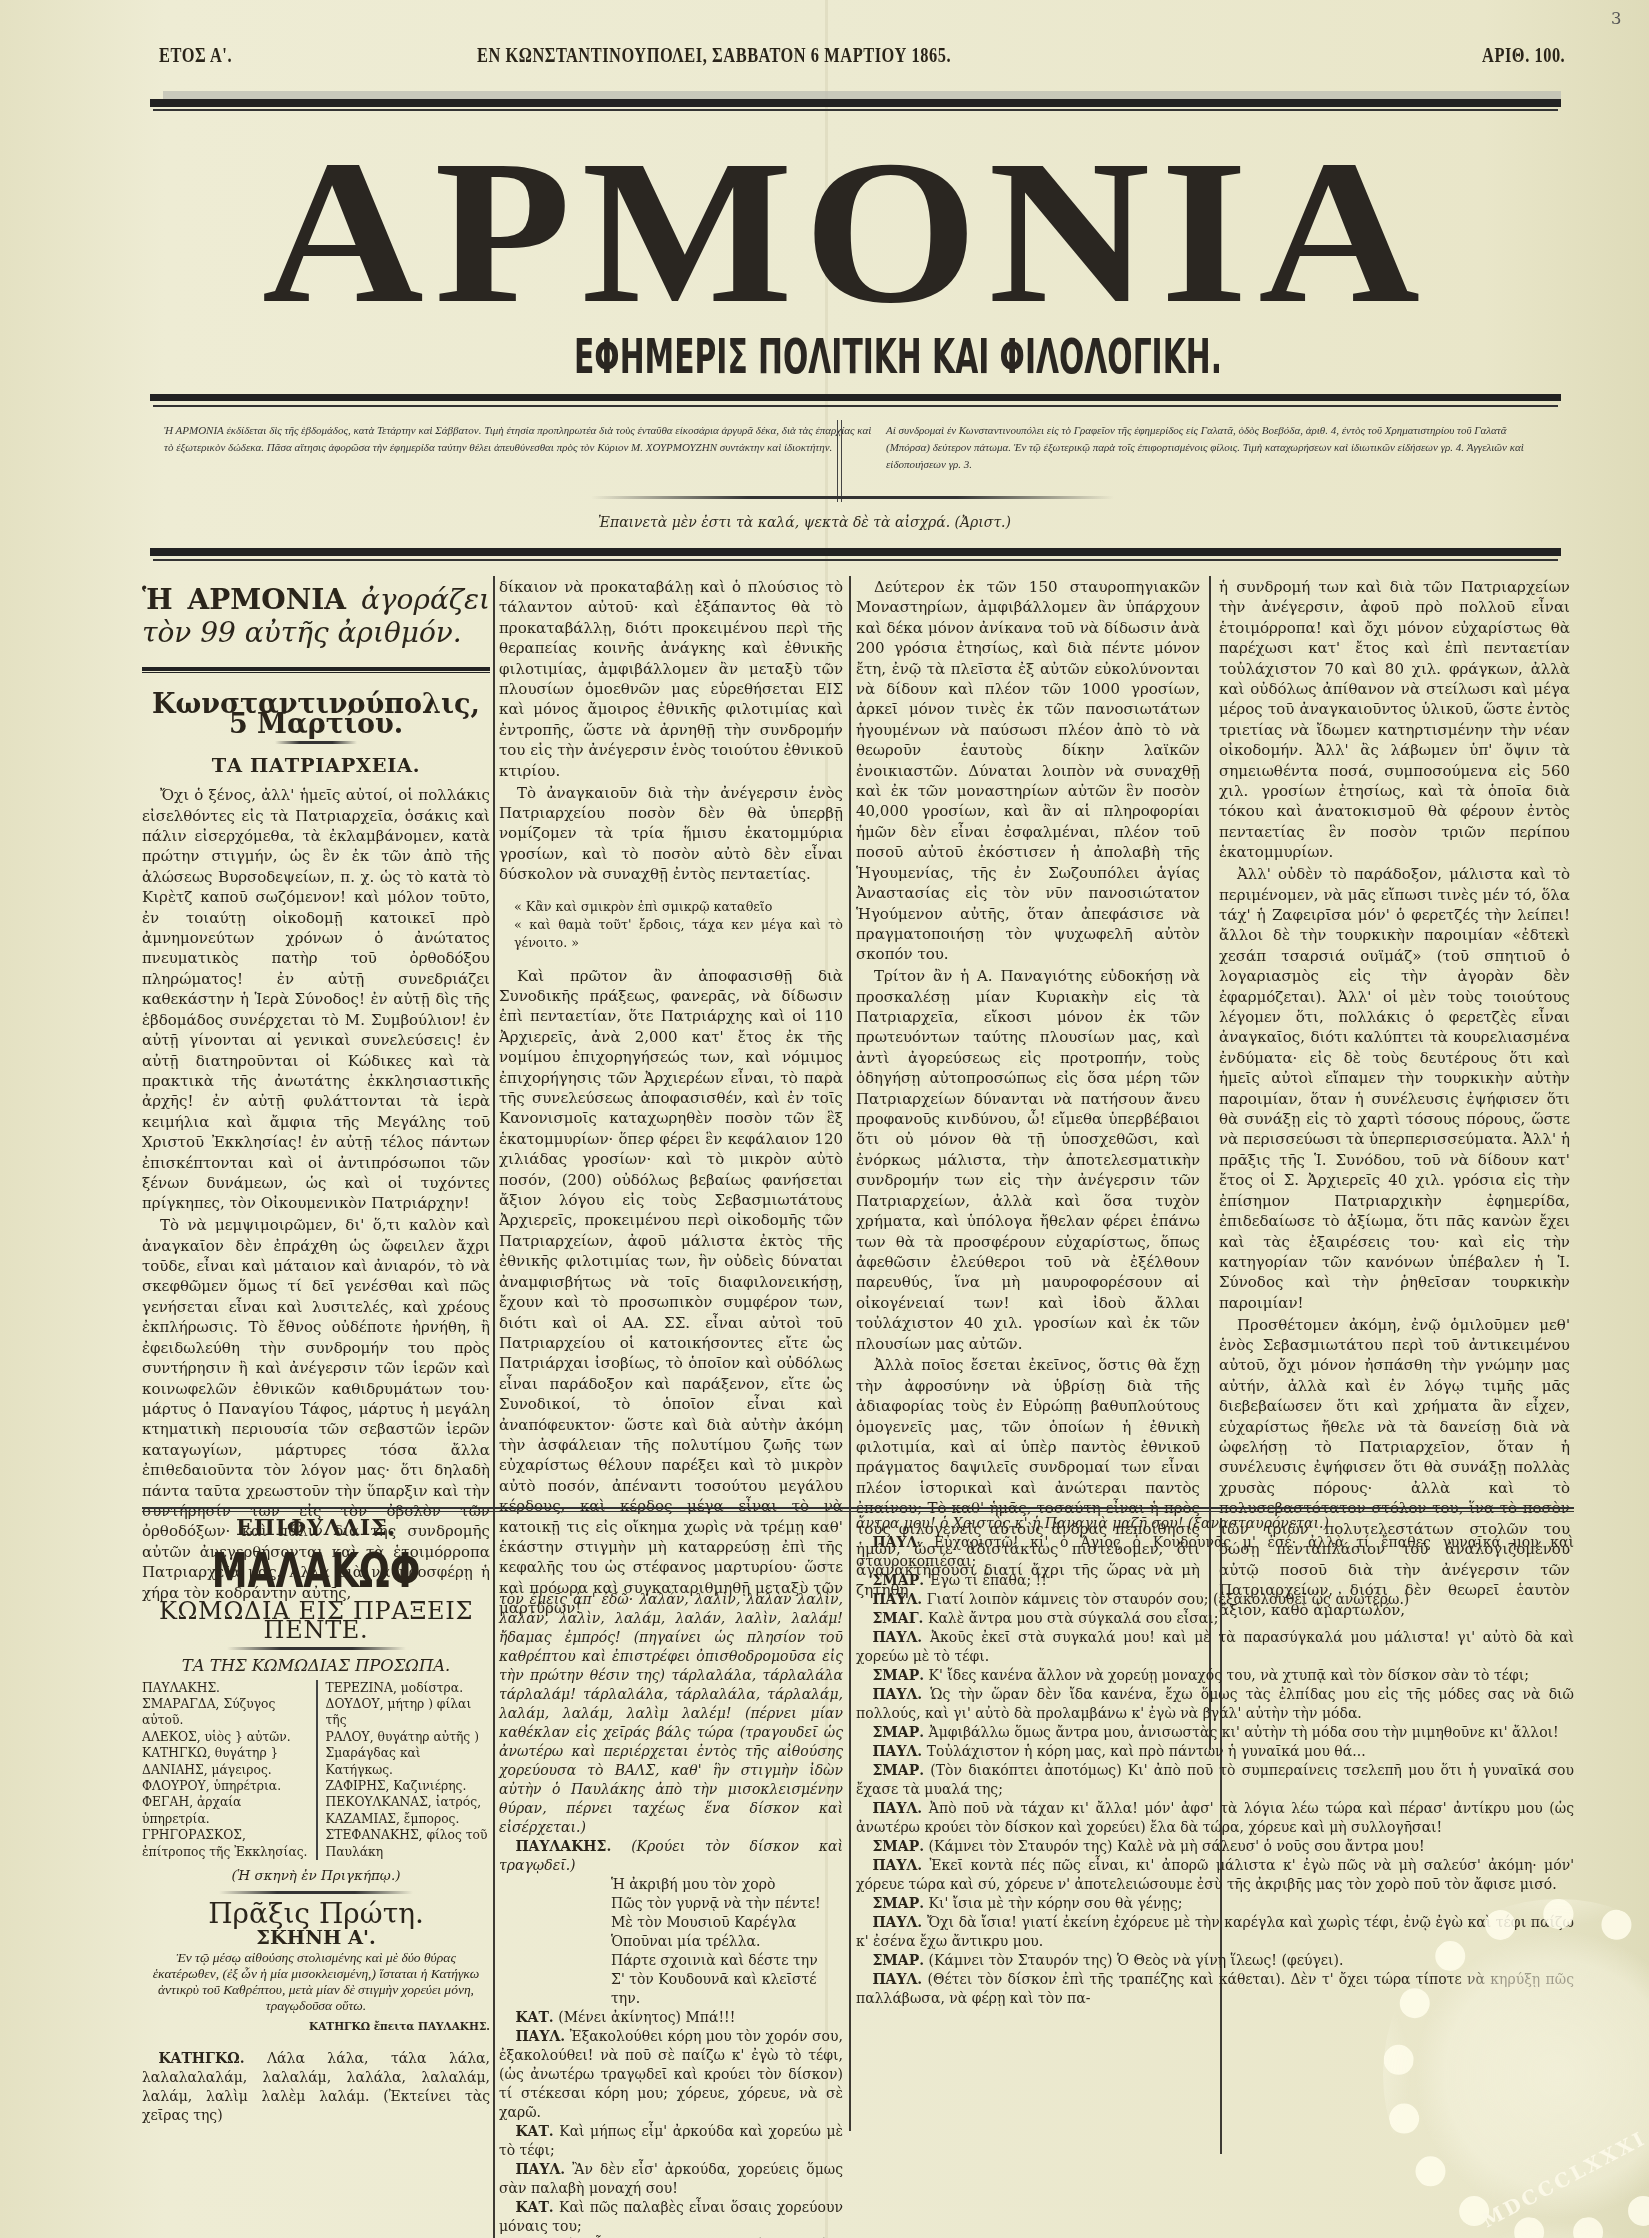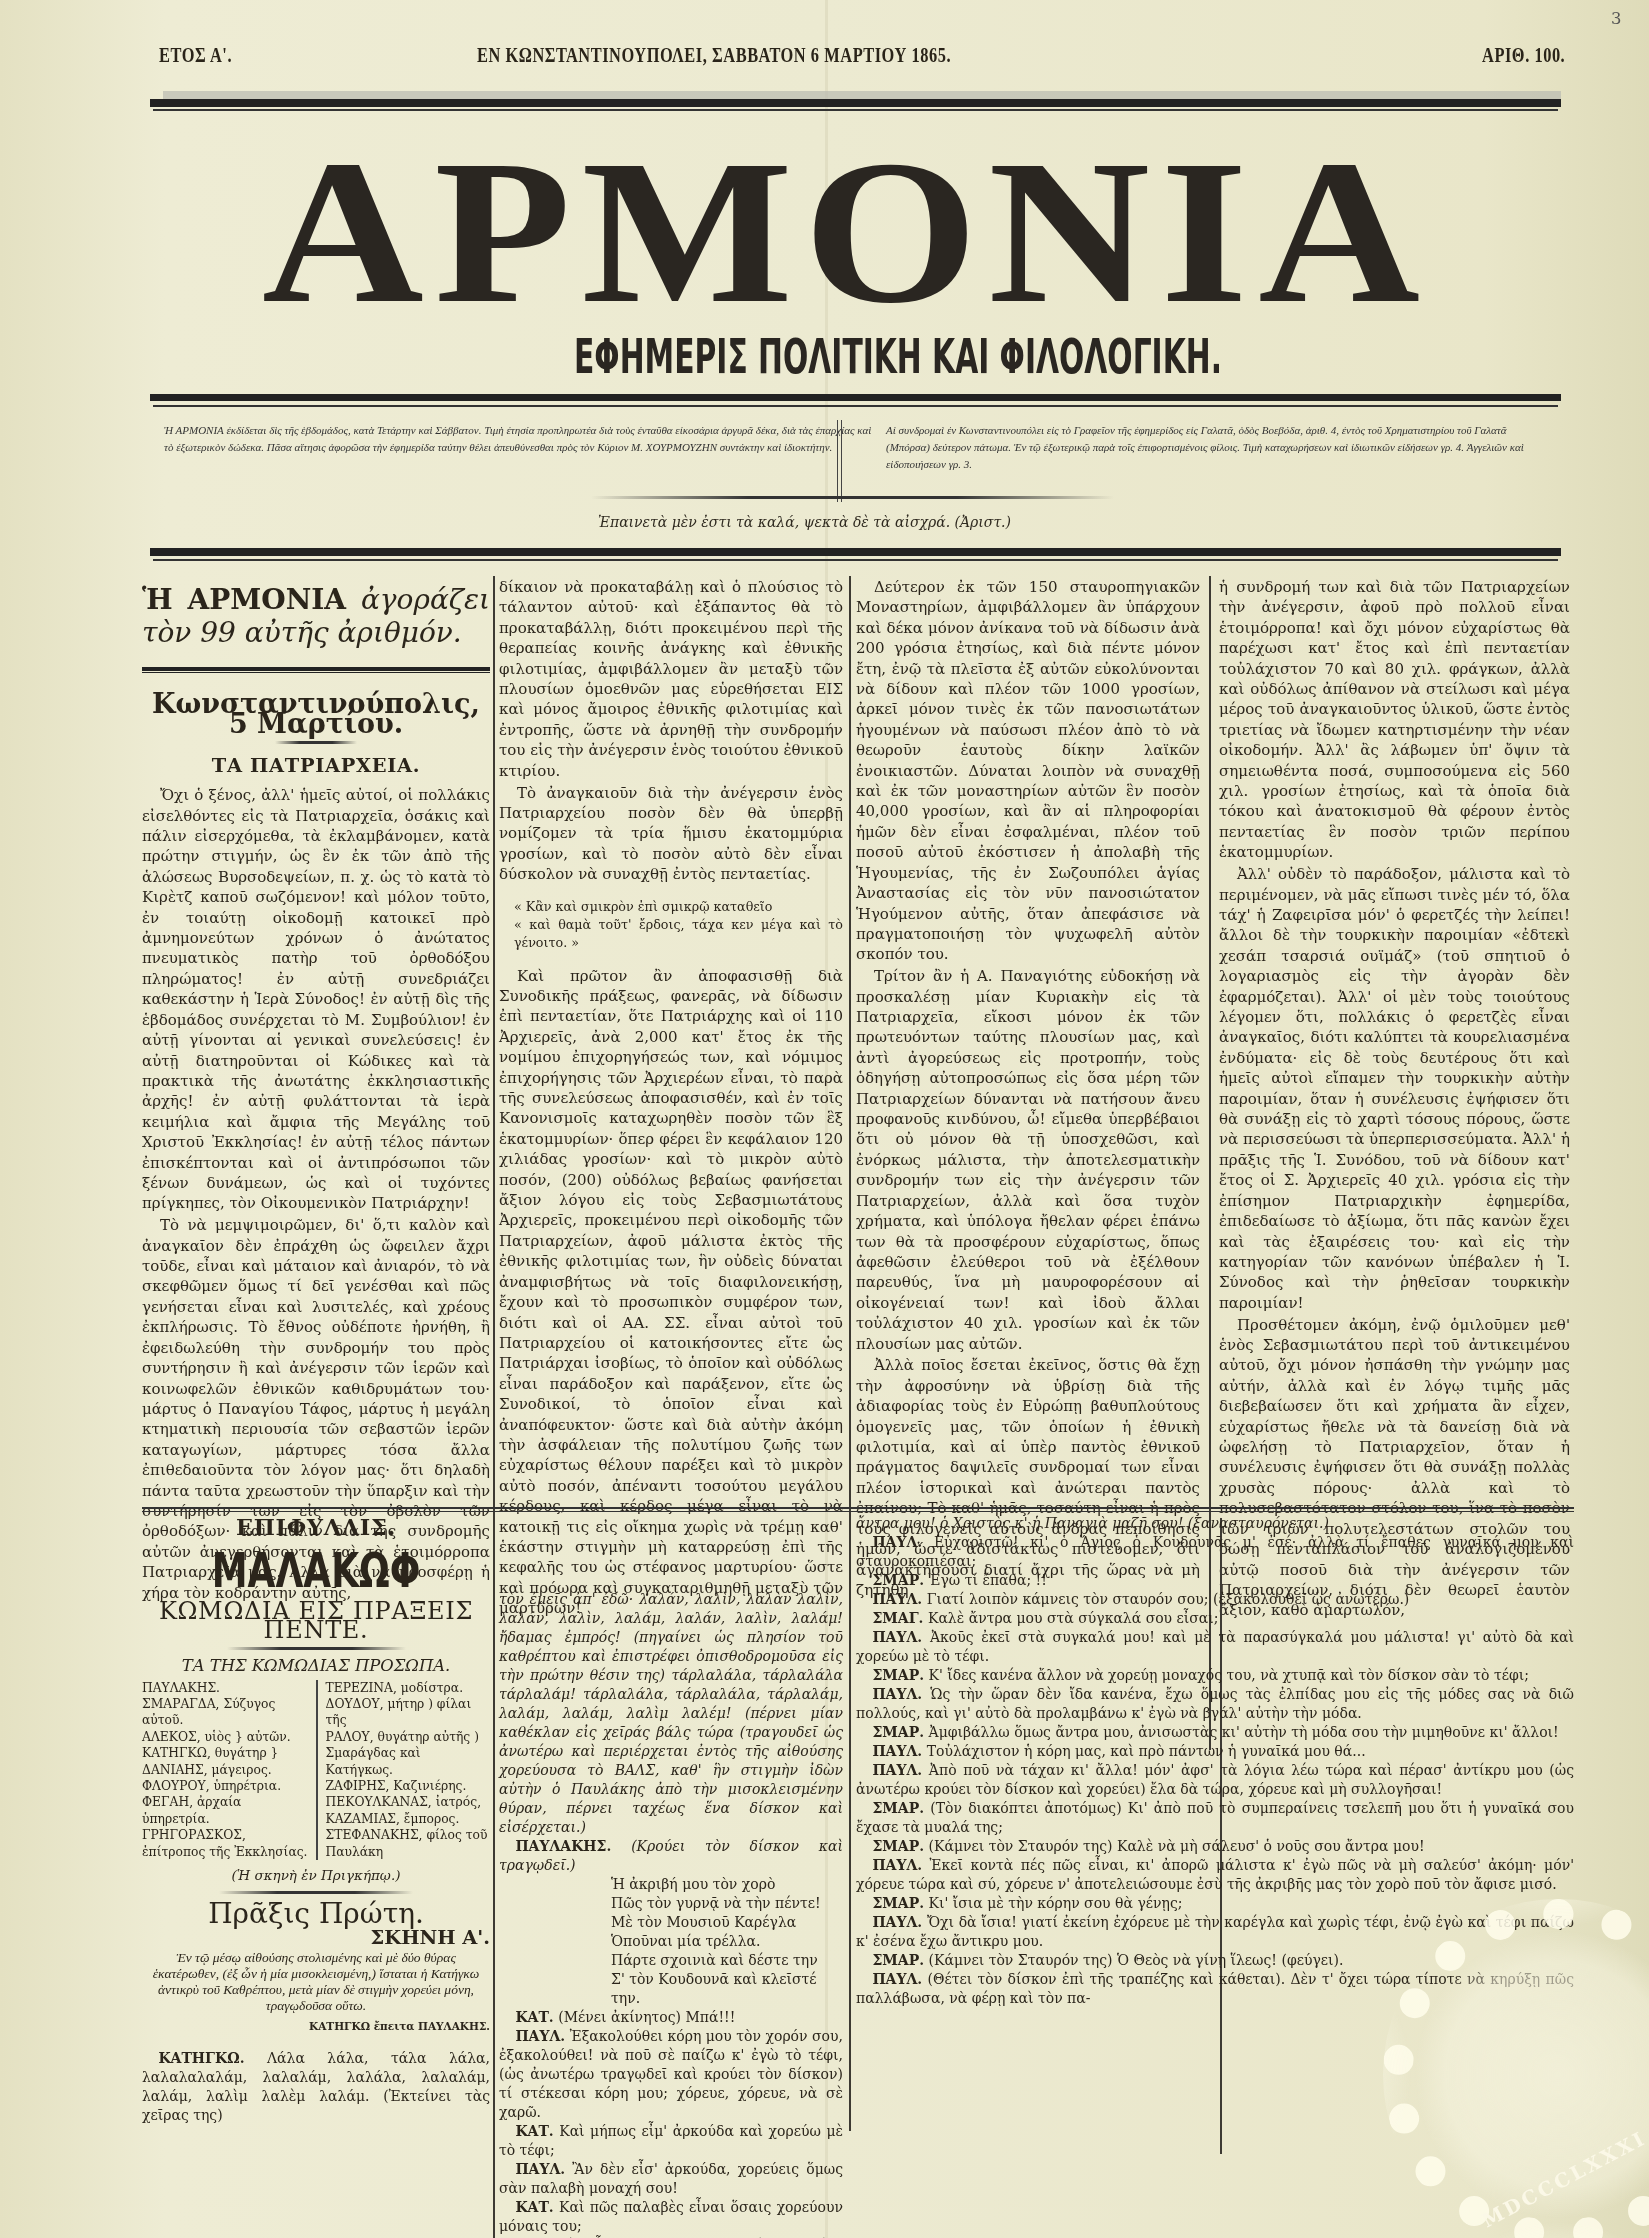--- a/index.html
+++ b/index.html
@@ -75,21 +75,21 @@
   .feuil i { font-style: italic; }
   .epi { text-align: center; font-size: 22.4px; font-weight: bold; letter-spacing: 0.7px; margin-bottom: 4.5px; }
   .play-title { text-align: center; font-family: "DejaVu Sans", sans-serif; font-size: 48px; font-weight: bold; line-height: 57px; transform: scaleX(0.75); }
   .play-sub { text-align: center; font-size: 24px; letter-spacing: 0.7px; margin: 3px 0 7.5px; }
   .persons-h { text-align: center; font-style: italic; font-size: 16.4px; margin: 6px 0 4.5px; }
   .persons { display: flex; font-size: 12.3px; line-height: 16.4px; }
   .persons .pl { width: 50%; padding-right: 4.5px; }
   .persons .pr { width: 50%; padding-left: 7.5px; border-left: 2.2px double #444; }
   .setting { text-align: center; font-style: italic; font-size: 13.5px; margin: 6px 0; }
   .act { text-align: center; font-size: 28px; margin: 10.5px 0 4.5px; }
-  .scene { text-align: right; font-size: 19.4px; font-weight: bold; margin: 3px 0; }
+  .scene { text-align: center; font-size: 19.4px; font-weight: bold; margin: 3px 0; }
   .stage { font-style: italic; text-align: center; font-size: 13.5px; line-height: 16px; font-family: Liberation Serif, serif; }
   .small-caps { text-align: right; font-size: 10.5px; font-weight: bold; margin: 3px 0 13px; }
   .song { padding-left: 142px; text-indent: 0 !important; }
 
   .seal { position: absolute; left: 1383px; top: 1899px; width: 351px; height: 351px; border-radius: 50%;
     border: 30px dotted rgba(255,253,236,0.85); background: radial-gradient(circle, rgba(245,243,222,0.75) 0%, rgba(245,243,222,0.55) 55%, transparent 70%); }
   .seal-text { position: absolute; left: 1473px; top: 2168px; font-size: 19.4px; color: #fbf8e7; font-weight: bold; transform: rotate(-28deg); letter-spacing: 3px; }
   .corner-mark { position: absolute; left: 1611px; top: 9px; font-size: 16.4px; color: #555; }
 </style>
 </head>
@@ -227,22 +227,22 @@
     <p style="text-indent:0"><span class="speaker"></span> <i>ἄντρα μου! ὁ Χριστὸς κ' ἡ Παναγιὰ μαζῆ σου! (ξανασταυρόνεται.)</i></p>
     <p><span class="speaker">ΠΑΥΛ.</span> <span>Εὐχαριστῶ! κι' ὁ Ἅγιος ὁ Κουδουνᾶς μ' ἐσέ· ἀλλὰ τί ἔπαθες γυναῖκά μου καὶ σταυροκοπιέσαι;</span></p>
     <p><span class="speaker">ΣΜΑΡ.</span> <span>Ἐγὼ τί ἔπαθα; !!</span></p>
     <p><span class="speaker">ΠΑΥΛ.</span> <span>Γιατί λοιπὸν κάμνεις τὸν σταυρόν σου; (ἐξακολουθεῖ ὡς ἀνωτέρω.)</span></p>
     <p><span class="speaker">ΣΜΑΓ.</span> <span>Καλὲ ἄντρα μου στὰ σύγκαλά σου εἶσαι;</span></p>
     <p><span class="speaker">ΠΑΥΛ.</span> <span>Ἀκοῦς ἐκεῖ στὰ συγκαλά μου! καὶ μὲ τὰ παρασύγκαλά μου μάλιστα! γι' αὐτὸ δὰ καὶ χορεύω μὲ τὸ τέφι.</span></p>
     <p><span class="speaker">ΣΜΑΡ.</span> <span>Κ' ἴδες κανένα ἄλλον νὰ χορεύῃ μοναχός του, νὰ χτυπᾷ καὶ τὸν δίσκον σὰν τὸ τέφι;</span></p>
     <p><span class="speaker">ΠΑΥΛ.</span> <span>Ὡς τὴν ὥραν δὲν ἴδα κανένα, ἔχω ὅμως τὰς ἐλπίδας μου εἰς τῆς μόδες σας νὰ διῶ πολλούς, καὶ γι' αὐτὸ δὰ προλαμβάνω κ' ἐγὼ νὰ βγάλ' αὐτὴν τὴν μόδα.</span></p>
     <p><span class="speaker">ΣΜΑΡ.</span> <span>Ἀμφιβάλλω ὅμως ἄντρα μου, ἀνισωστὰς κι' αὐτὴν τὴ μόδα σου τὴν μιμηθοῦνε κι' ἄλλοι!</span></p>
     <p><span class="speaker">ΠΑΥΛ.</span> <span>Τοὐλάχιστον ἡ κόρη μας, καὶ πρὸ πάντων ἡ γυναῖκά μου θά...</span></p>
+    <p><span class="speaker">ΣΜΑΡ.</span> <span>(Τὸν διακόπτει ἀποτόμως) Κι' ἀπὸ ποῦ τὸ συμπεραίνεις τσελεπῆ μου ὅτι ἡ γυναῖκά σου ἔχασε τὰ μυαλά της;</span></p>
     <p><span class="speaker">ΠΑΥΛ.</span> <span>Ἀπὸ ποῦ νὰ τάχαν κι' ἄλλα! μόν' ἀφσ' τὰ λόγια λέω τώρα καὶ πέρασ' ἀντίκρυ μου (ὡς ἀνωτέρω κρούει τὸν δίσκον καὶ χορεύει) ἔλα δὰ τώρα, χόρευε καὶ μὴ συλλογῆσαι!</span></p>
-    <p><span class="speaker">ΣΜΑΡ.</span> <span>(Τὸν διακόπτει ἀποτόμως) Κι' ἀπὸ ποῦ τὸ συμπεραίνεις τσελεπῆ μου ὅτι ἡ γυναῖκά σου ἔχασε τὰ μυαλά της;</span></p>
     <p><span class="speaker">ΣΜΑΡ.</span> <span>(Κάμνει τὸν Σταυρόν της) Καλὲ νὰ μὴ σάλευσ' ὁ νοῦς σου ἄντρα μου!</span></p>
     <p><span class="speaker">ΠΑΥΛ.</span> <span>Ἐκεῖ κοντὰ πές πῶς εἶναι, κι' ἀπορῶ μάλιστα κ' ἐγὼ πῶς νὰ μὴ σαλεύσ' ἀκόμη· μόν' χόρευε τώρα καὶ σύ, χόρευε ν' ἀποτελειώσουμε ἐσὺ τῆς ἀκριβῆς μας τὸν χορὸ ποῦ τὸν ἄφισε μισό.</span></p>
     <p><span class="speaker">ΣΜΑΡ.</span> <span>Κι' ἴσια μὲ τὴν κόρην σου θὰ γένῃς;</span></p>
     <p><span class="speaker">ΠΑΥΛ.</span> <span>Ὄχι δὰ ἴσια! γιατί ἐκείνη ἐχόρευε μὲ τὴν καρέγλα καὶ χωρὶς τέφι, ἐνῷ ἐγὼ καὶ τέφι παίζω κ' ἐσένα ἔχω ἄντικρυ μου.</span></p>
     <p><span class="speaker">ΣΜΑΡ.</span> <span>(Κάμνει τὸν Σταυρόν της) Ὁ Θεὸς νὰ γίνῃ ἵλεως! (φεύγει).</span></p>
     <p><span class="speaker">ΠΑΥΛ.</span> <span>(Θέτει τὸν δίσκον ἐπὶ τῆς τραπέζης καὶ κάθεται). Δὲν τ' ὄχει τώρα τίποτε νὰ κηρύξῃ πῶς παλλάβωσα, νὰ φέρῃ καὶ τὸν πα-</span></p>
   </div>
 
   <div class="seal"></div>
   <div class="seal-text">MDCCCLXXXI</div>

